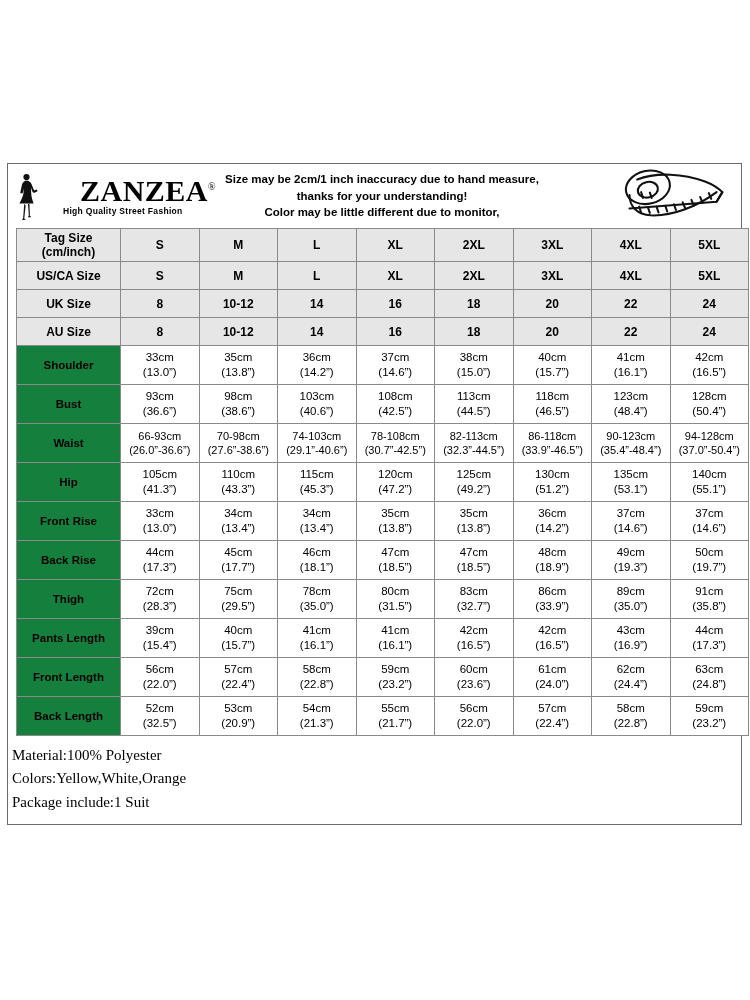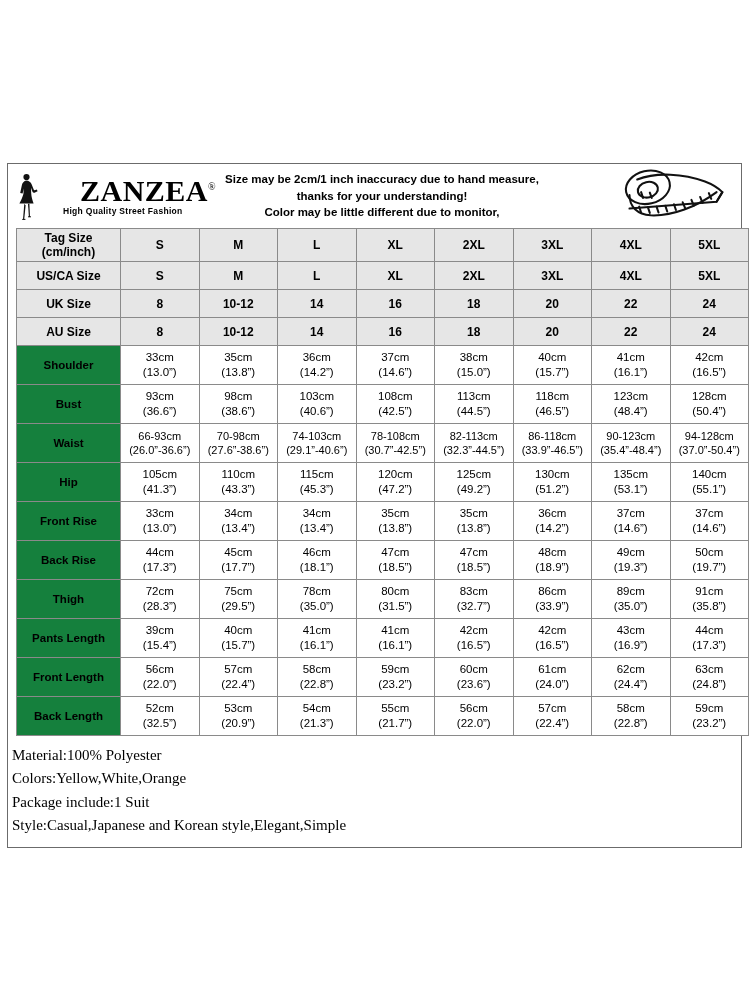--- a/index.html
+++ b/index.html
@@ -629,16 +629,15 @@
             <span class="inch">(23.2”)</span>
           </td>
       </tr>
     </tbody>
   </table>
 
   <div class="footer">
     <div>Material:100% Polyester</div>
     <div>Colors:Yellow,White,Orange</div>
     <div>Package include:1 Suit</div>
-    <div>Style:Casual,Japanese and Korean style,Elegant,Simple</div>
   </div>
 
 </div>
 
 </body></html>

